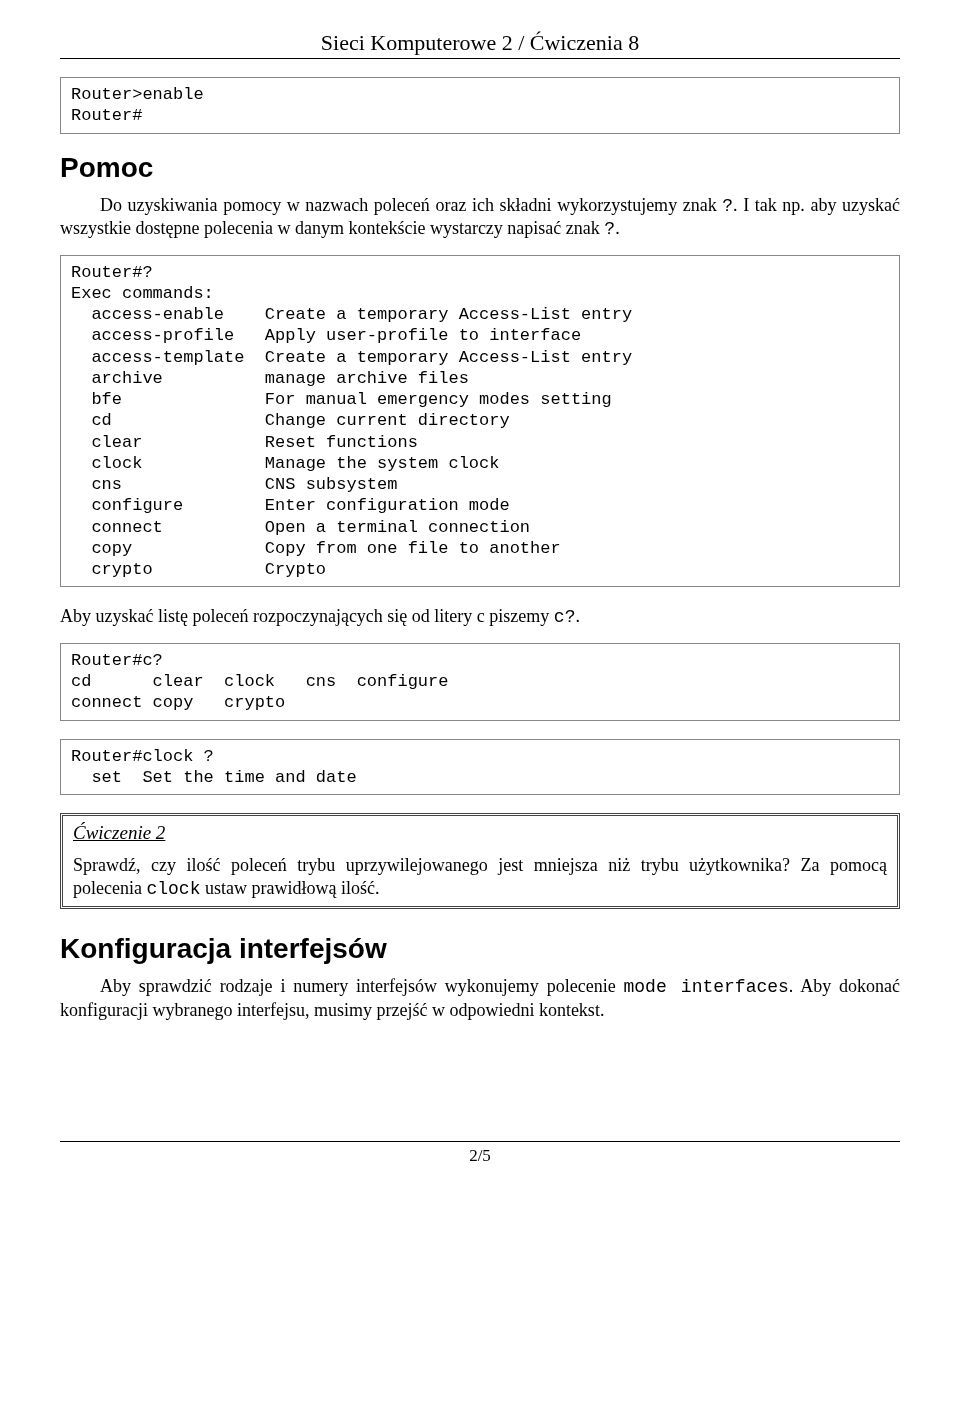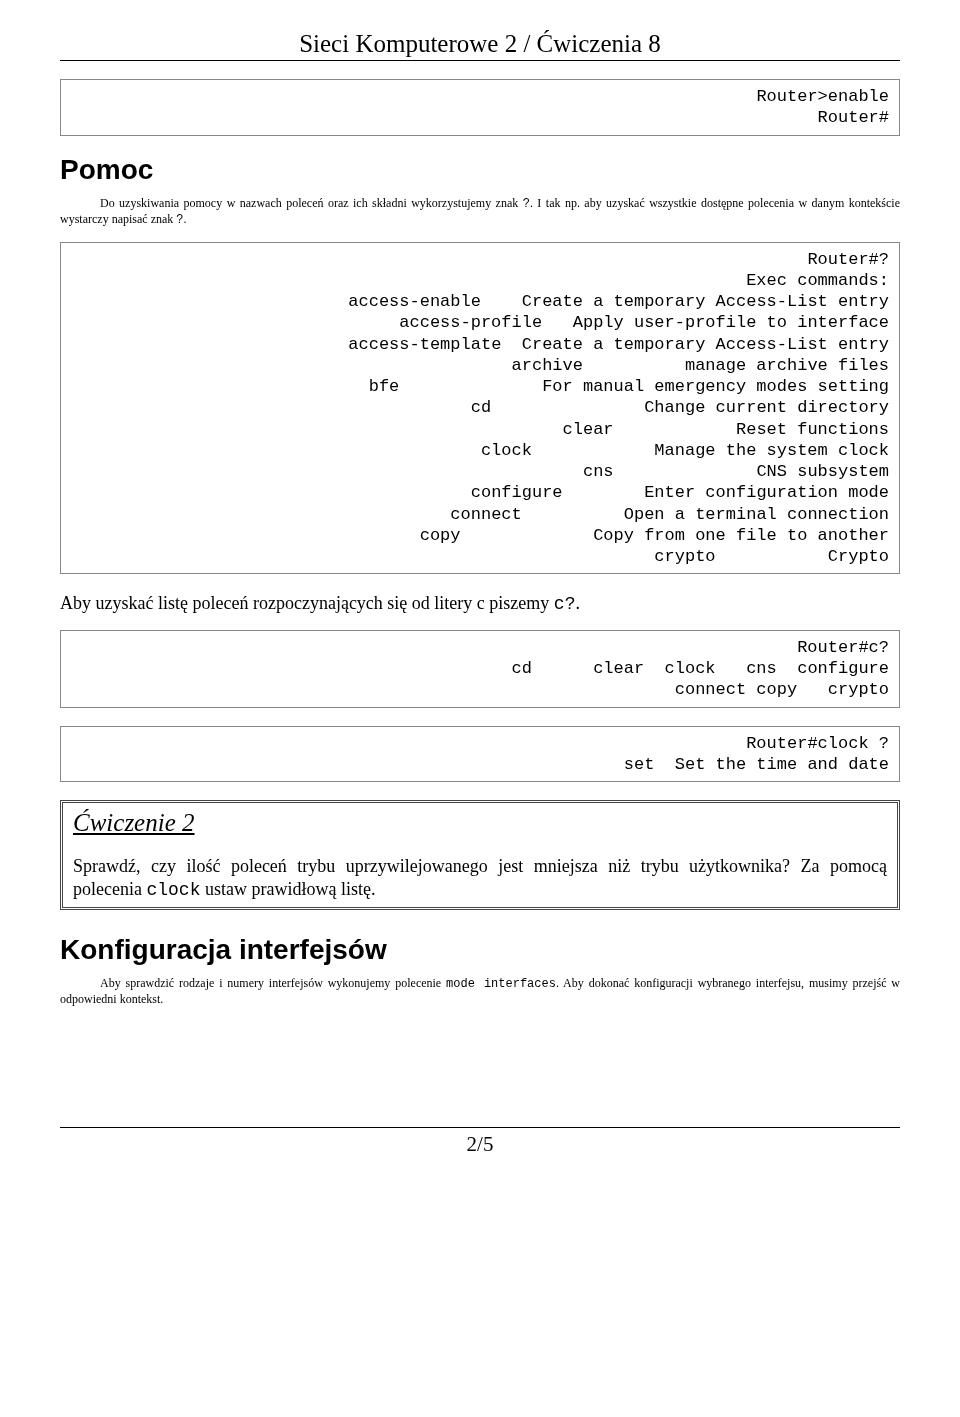--- a/index.html
+++ b/index.html
@@ -8,75 +8,74 @@
     background: #fff;
     font-family: "Times New Roman", Times, serif;
     color: #000;
     width: 960px;
   }
   .page {
     padding: 30px 60px 20px 60px;
   }
   .header-title {
     text-align: center;
-    font-size: 25px;
+    font-size: 22px;
     border-bottom: 1px solid #000;
     padding-bottom: 2px;
     margin-bottom: 18px;
   }
   .code-box {
     border: 1px solid #888;
     padding: 6px 10px;
     font-family: "Courier New", Courier, monospace;
     font-size: 17px;
     white-space: pre;
     margin: 8px 0 18px 0;
     line-height: 1.25;
-    text-align: right;
   }
   h1.section {
     font-family: Arial, Helvetica, sans-serif;
     font-weight: bold;
     font-size: 28px;
     margin: 4px 0 10px 0;
   }
   p.body {
-    font-size: 12px;
+    font-size: 18px;
     margin: 6px 0 14px 0;
     text-align: justify;
     text-indent: 40px;
     line-height: 1.25;
   }
   p.body-noindent {
     font-size: 18px;
     margin: 16px 0 14px 0;
     text-align: justify;
     line-height: 1.25;
   }
   .mono { font-family: "Courier New", Courier, monospace; }
   .exercise-box {
     border: 3px double #444;
     padding: 6px 10px;
     margin: 14px 0 24px 0;
   }
   .exercise-title {
     font-style: italic;
     text-decoration: underline;
-    font-size: 25px;
-    margin-bottom: 18px;
+    font-size: 19px;
+    margin-bottom: 10px;
   }
   .exercise-body {
     font-size: 18px;
     text-align: justify;
     line-height: 1.25;
   }
   .footer {
     border-top: 1px solid #000;
     text-align: center;
-    font-size: 21px;
+    font-size: 17px;
     padding-top: 4px;
     margin-top: 120px;
   }
 </style>
 </head>
 <body>
 
 <div class="page">
 
   <div class="header-title">Sieci Komputerowe 2 / Ćwiczenia 8</div>
@@ -114,21 +113,21 @@
 cd      clear  clock   cns  configure
 connect copy   crypto</div>
 
 
   <div class="code-box">Router#clock ?
   set  Set the time and date</div>
 
   <div class="exercise-box">
     <div class="exercise-title">Ćwiczenie 2</div>
     <div class="exercise-body">
-      <span>Sprawdź, czy ilość poleceń trybu uprzywilejowanego jest mniejsza niż trybu użytkownika? Za pomocą polecenia </span><span class="mono">clock</span><span> ustaw prawidłową listę.</span>
+      <span>Sprawdź, czy ilość poleceń trybu uprzywilejowanego jest mniejsza niż trybu użytkownika? Za pomocą polecenia </span><span class="mono">clock</span><span> ustaw prawidłową ilość.</span>
     </div>
   </div>
 
   <h1 class="section">Konfiguracja interfejsów</h1>
 
   <p class="body">
     <span>Aby sprawdzić rodzaje i numery interfejsów wykonujemy polecenie </span><span class="mono">mode interfaces</span><span>. Aby dokonać konfiguracji wybranego interfejsu, musimy przejść w odpowiedni kontekst.</span>
   </p>
 
 

